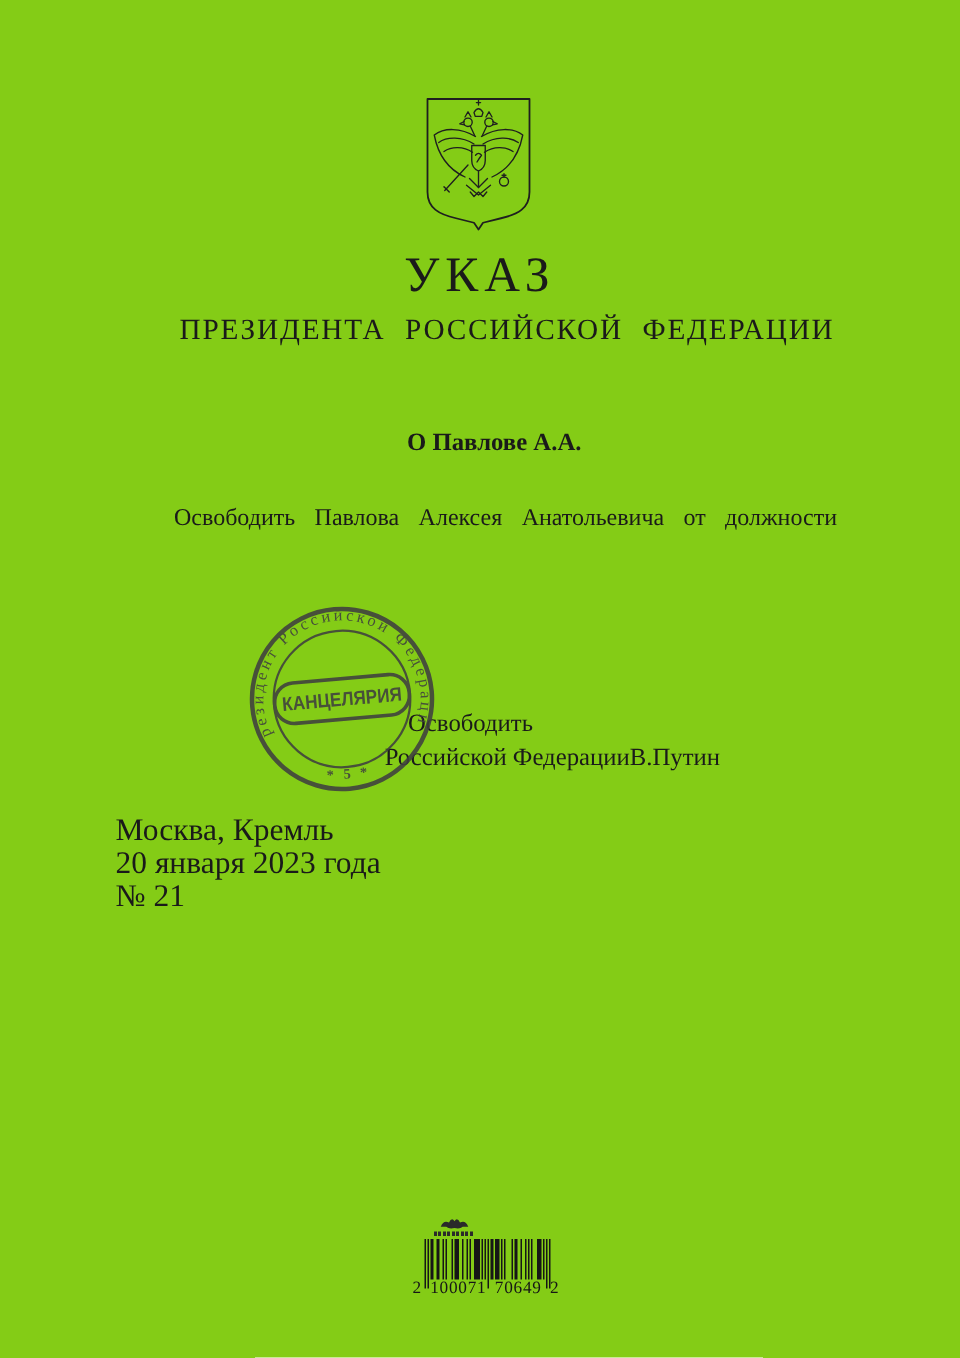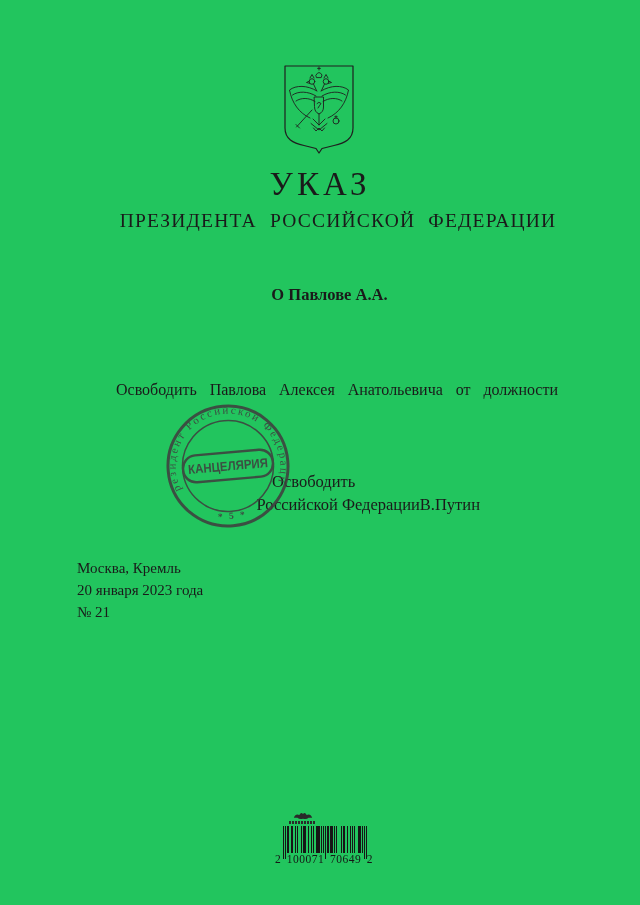--- a/index.html
+++ b/index.html
@@ -1,44 +1,44 @@
 <!DOCTYPE html>
 <html><head>
 <meta charset="utf-8">
 <style>
   * { margin: 0; padding: 0; box-sizing: border-box; }
   html, body { background: #ffffff; }
   body { width: 640px; height: 905px; position: relative; overflow: hidden;
          font-family: "Liberation Serif", "DejaVu Serif", serif; color: #1a1a1a; }
-  .page { position: absolute; inset: 0; background: #22c55e; }
+  .page { position: absolute; inset: 0; background: #84cc16; }
 
   .coat-of-arms { position: absolute; left: 283px; top: 65px; width: 72px; height: 91px; }
 
   .doc-title { position: absolute; left: 0; top: 166px; width: 640px; text-align: center;
                font-size: 33px; letter-spacing: 4px; font-weight: 500; }
   .doc-subtitle { position: absolute; left: 0; top: 210px; width: 640px; text-align: center;
                   font-size: 19.5px; letter-spacing: 1.2px; word-spacing: 7px; margin-left: 18px; }
   .doc-subject { position: absolute; left: 0; top: 285px; width: 640px; text-align: center;
                  font-size: 16.5px; font-weight: bold; padding-left: 19px; }
 
   .doc-body { position: absolute; left: 76px; top: 334px; width: 482px;
               font-size: 16px; line-height: 23.5px; }
-  .body-line-1 { text-align: justify; text-align-last: justify; padding-left: 40px; margin-top: 44px; }
+  .body-line-1 { text-align: justify; text-align-last: justify; padding-left: 40px; }
   .body-line-2 { text-align: left; }
 
   .signature { position: absolute; left: 233px; top: 471px; width: 247px;
                font-size: 16.5px; line-height: 22.5px; }
   .sig-line-1 { padding-left: 39px; }
   .sig-line-2 { display: flex; justify-content: flex-end; }
 
   .stamp { position: absolute; left: 164px; top: 402px; width: 128px; height: 128px;
            transform: rotate(-5deg); opacity: 0.88; }
 
-  .date-block { position: absolute; left: 77px; top: 557px;
-                font-size: 15px; line-height: 22px; }
+  .date-block { position: absolute; left: 77px; top: 542px;
+                font-size: 21px; line-height: 22px; }
 
   .barcode-group { position: absolute; left: 270px; top: 808px; width: 110px; height: 62px; }
   .barcode-eagle { position: absolute; left: 22px; top: 1px; width: 22px; height: 12px; }
   .barcode-smudge { position: absolute; left: 19px; top: 13px; width: 27px; height: 3px;
                     background: repeating-linear-gradient(90deg, #2a2a2a 0 2px, rgba(42,42,42,0) 2px 3px); }
   .barcode-bars { position: absolute; left: 13px; top: 18px; width: 84px; height: 33px; }
   .barcode-bars .bar { position: absolute; top: 0; background: #161616; }
   .barcode-digits { position: absolute; left: 5px; top: 45px; width: 98px;
                     display: flex; justify-content: space-between;
                     font-size: 11.5px; letter-spacing: 0.5px; color: #161616; }

